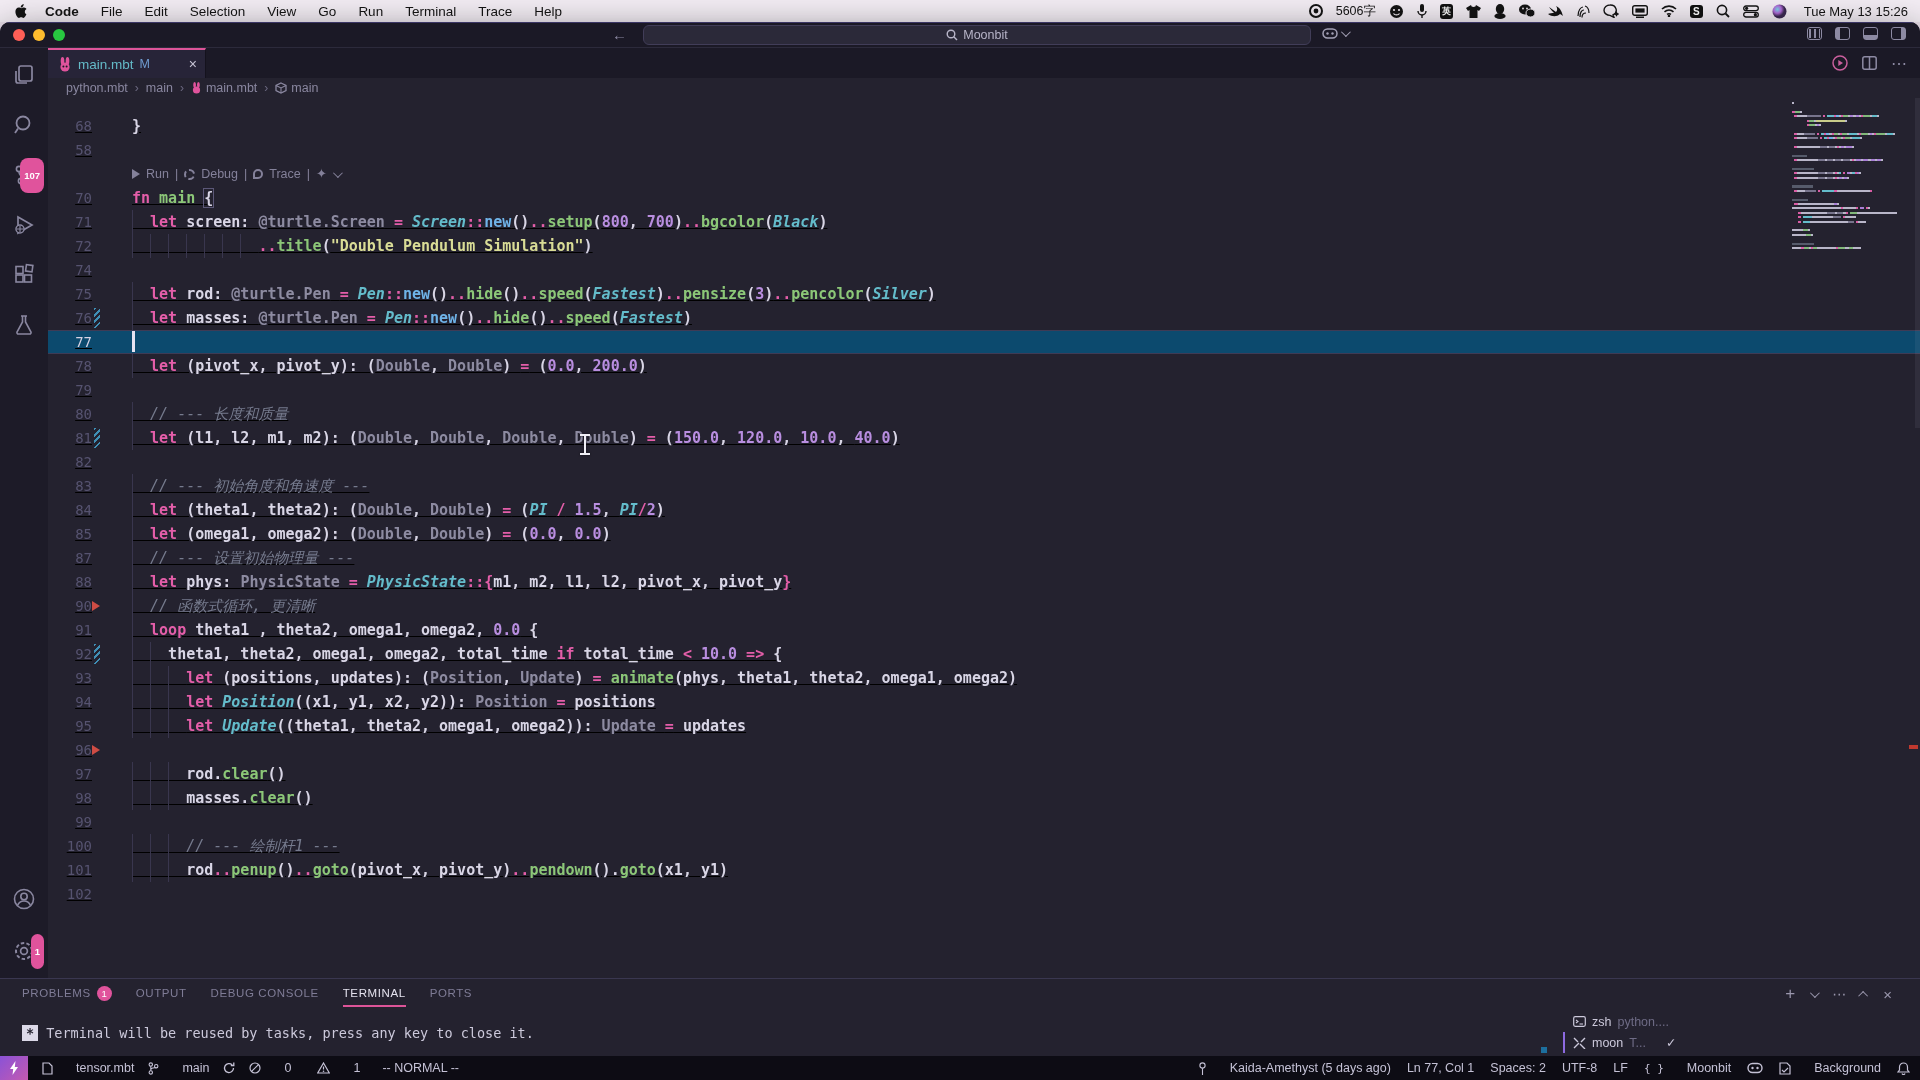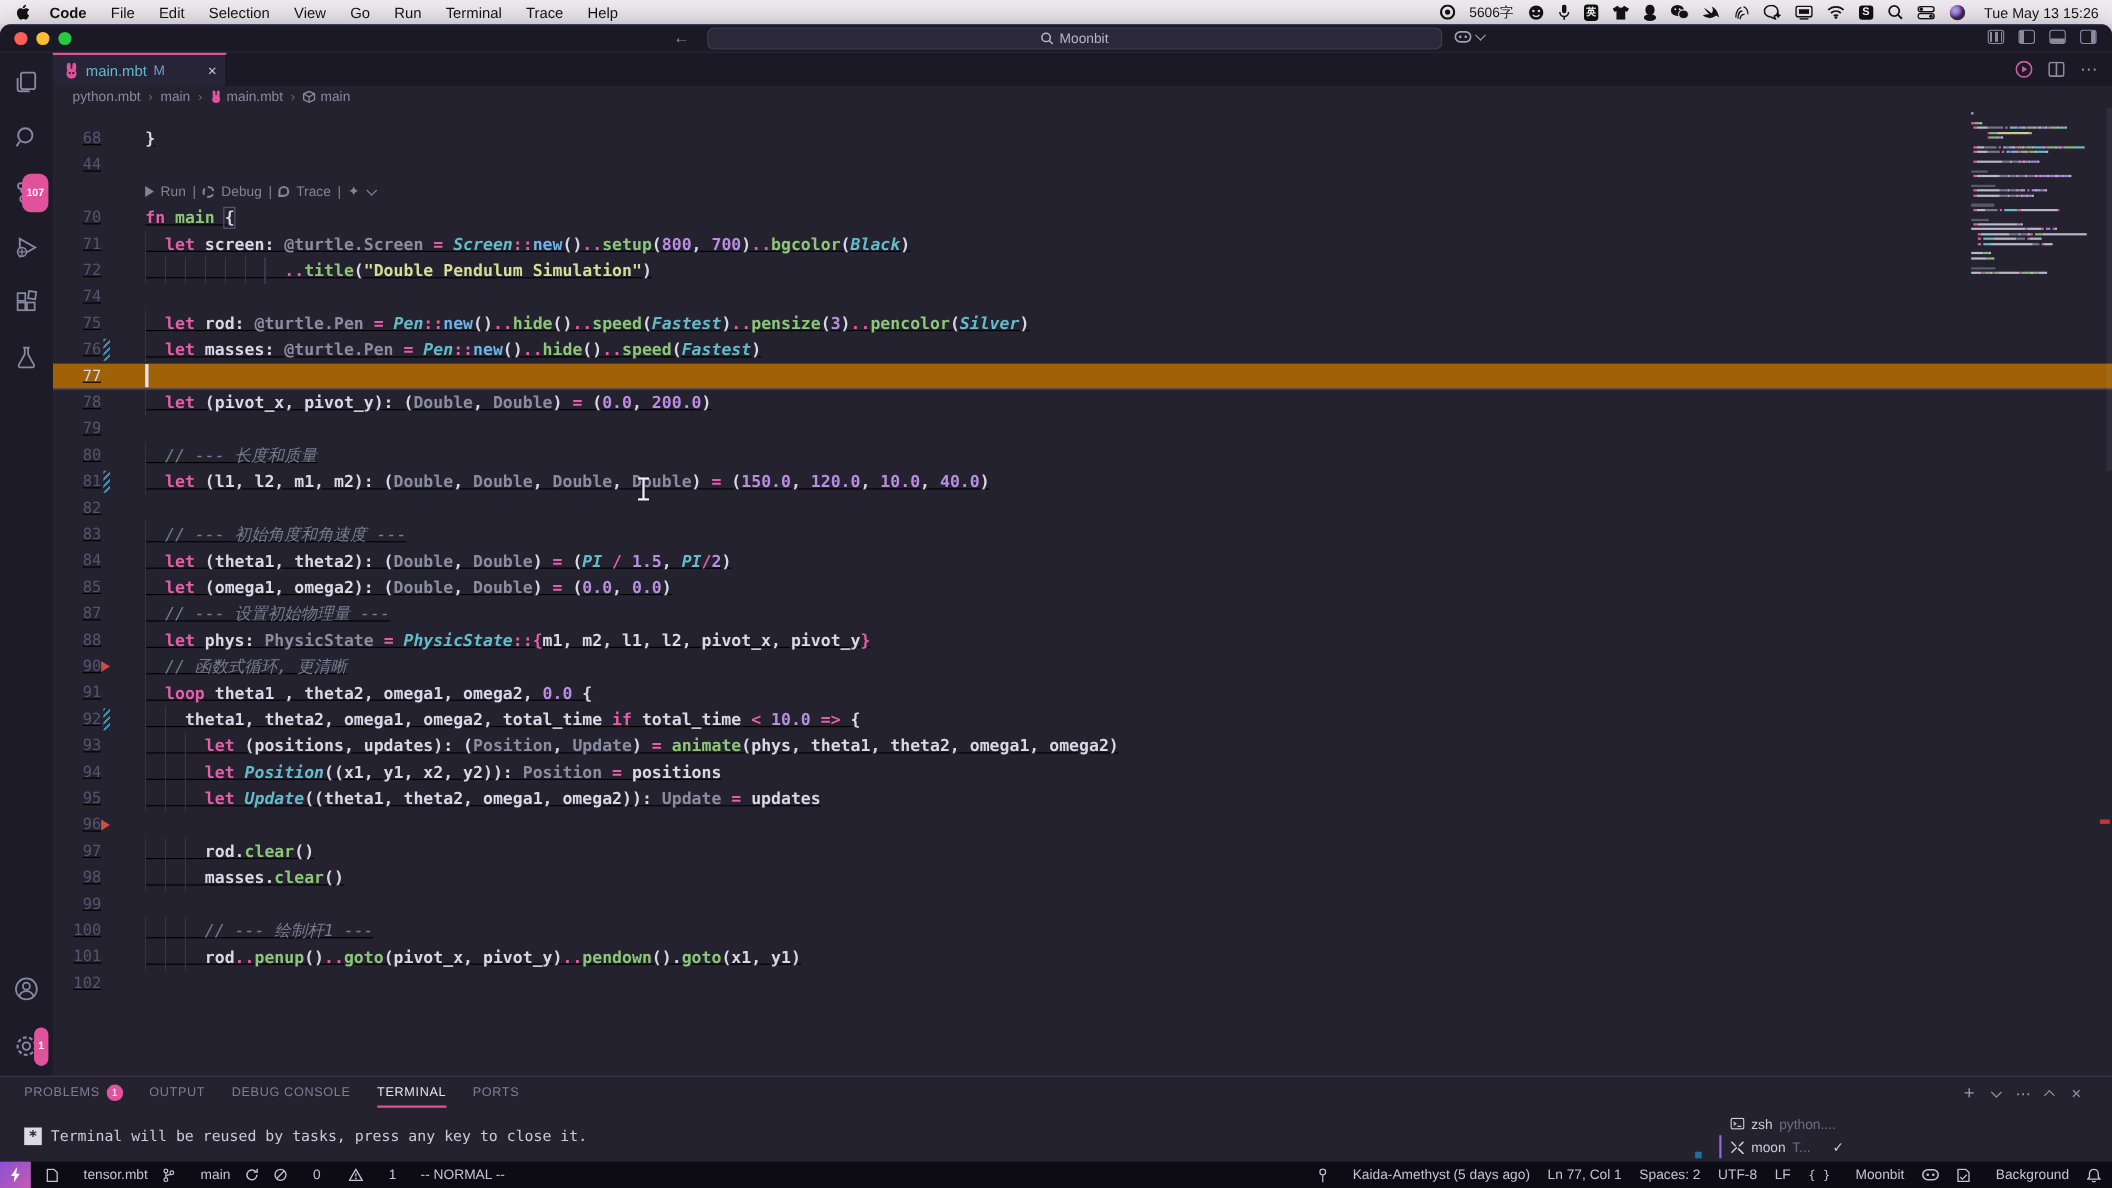--- a/index.html
+++ b/index.html
@@ -52,21 +52,21 @@
   .tab-actions { position:absolute; right:12px; top:0; height:30px; display:flex; align-items:center; gap:14px; color:#8d8aa3; }
 
   .breadcrumb { height:20px; background:#24222f; display:flex; align-items:center; padding-left:18px; gap:7px; color:#8a87a0; font-size:12.5px; flex:none; }
   .breadcrumb .sep { color:#6b6880; font-size:12px; }
   .bc-item{ display:flex; align-items:center; gap:4px; }
 
   
   .editor { flex:1; position:relative; overflow:hidden; background:#24222f; font-family:"DejaVu Sans Mono", monospace; font-size:15px; font-weight:600; }
   .code-rows { position:absolute; top:16px; left:0; right:0;text-decoration:underline; }
   .crow { display:flex; height:24px; line-height:24px; position:relative; }
-  .crow.cur { background:#a16207; box-shadow:inset 0 1px 0 #3e3b55, inset 0 -1px 0 #3e3b55; }
+  .crow.cur { background:#0c4a6e; box-shadow:inset 0 1px 0 #3e3b55, inset 0 -1px 0 #3e3b55; }
   .lnum { flex:none; width:84px; padding-right:40px; text-align:right; color:#565370; font-size:14px; font-weight:500; }
   .crow.cur .lnum { color:#d5d2e3; }
   .lcode { position:relative; flex:1; white-space:pre; color:#d9d6e6; }
   .guides { position:absolute; left:0; top:0; bottom:0; background:repeating-linear-gradient(to right,#39364e 0 1px,transparent 1px 2ch); }
   .git { position:absolute; left:46px; top:2px; bottom:2px; width:6px; background:repeating-linear-gradient(135deg,#3f8fb5 0 2px,transparent 2px 4.5px); }
   .mark { position:absolute; left:44px; top:7px; width:0; height:0; border-left:8px solid #cf4c44; border-top:5px solid transparent; border-bottom:5px solid transparent; }
   .caret { position:absolute; left:0; top:1px; width:2.5px; height:21px; background:#e6e3f2; }
 
   .tk-kw{color:#e45ea9} .tk-pl{color:#d9d6e6} .tk-fn{color:#8cc778} .tk-fnb{color:#6fb3e8}
   .tk-ty{color:#8d8ba1} .tk-tyi{color:#64bccb; font-style:italic} .tk-nm{color:#b98ee0}
@@ -394,21 +394,21 @@
         </span>
       </div>
 
       <div class="editor">
         <div class="code-rows">
             <div class="crow">
               <span class="lnum">68</span>
               <span class="lcode"><span class="tk-pl">}</span></span>
             </div>
             <div class="crow">
-              <span class="lnum">44</span>
+              <span class="lnum">58</span>
               <span class="lcode"></span>
             </div>
             <div class="crow">
               <span class="lnum"></span>
               <span class="lcode"><span class="lens"><i class="li-play"></i><span>Run</span><span>|</span><i class="li-gear"></i><span>Debug</span><span>|</span><i class="li-trace"></i><span>Trace</span><span>|</span><span class="li-spark">✦</span><i class="chev"></i></span></span>
             </div>
             <div class="crow">
               <span class="lnum">70</span>
               <span class="lcode"><span class="tk-kw">fn </span><span class="tk-fn">main </span><span class="tk-bx">{</span></span>
             </div>

